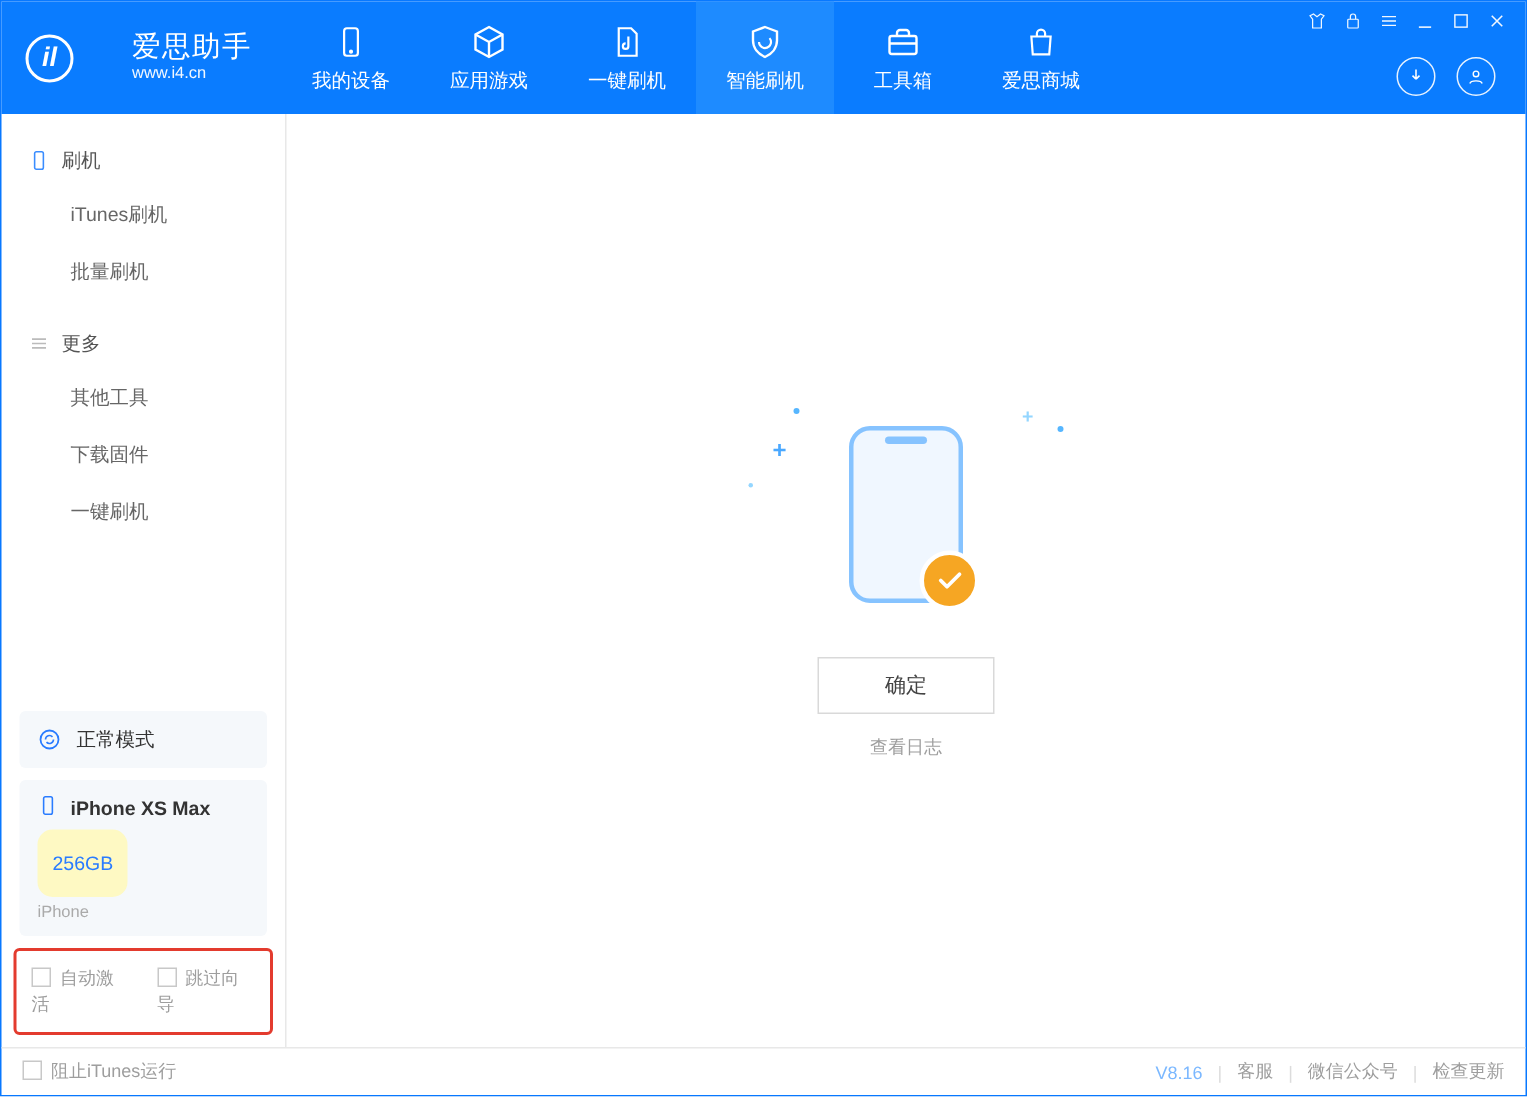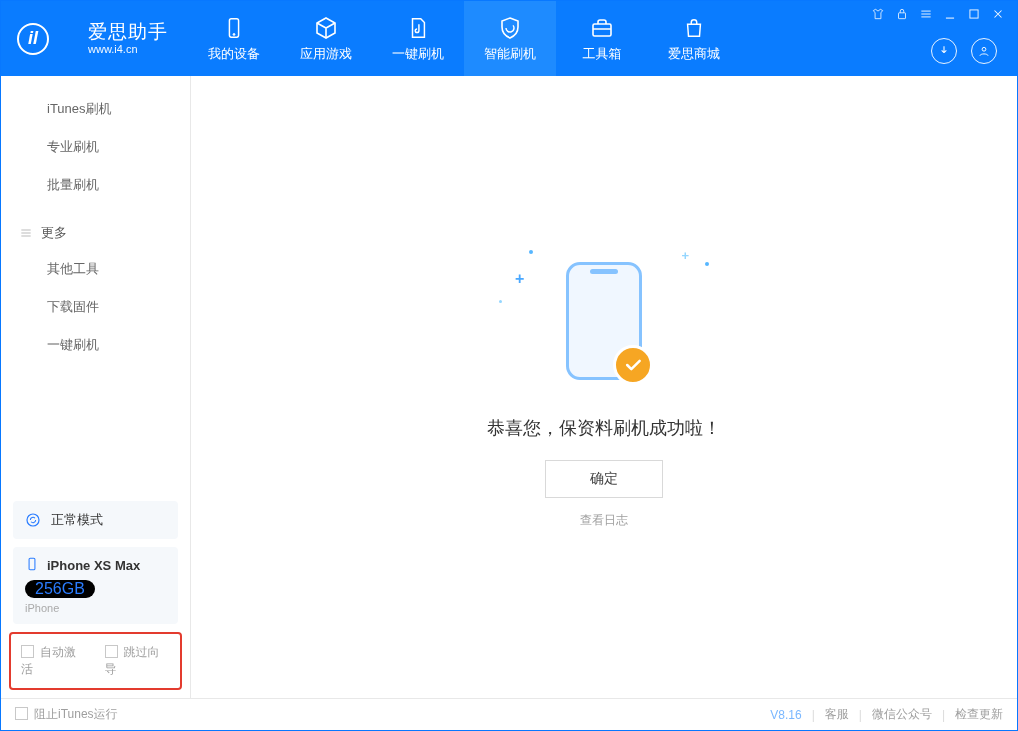--- a/index.html
+++ b/index.html
@@ -143,25 +143,25 @@
     gap: 4px;
   }
   .mode-box { flex-direction: row; align-items: center; gap: 10px; padding: 10px 12px; }
   .mode-icon {
     width: 16px; height: 16px;
     display: inline-flex; align-items:center; justify-content:center;
   }
   .device-box .dev-row { display:flex; align-items:center; gap:8px; font-weight:600; color:#333;text-align:center; }
   .device-box .badge {
     margin-top: 2px;
-    background: #000000;
+    background: #fef9c3;
     color: #2a7cff;
     border-radius: 10px;
-    padding: 0 10px;
-    font-size: 16px;
+    padding: 15px 10px;
+    font-size: 13px;
     width: fit-content;
   }
   .device-box .subtype { color:#aaa; font-size:11px; }
 
   .opts-box {
     margin: 6px 8px 8px 8px;
     border: 2px solid #e33b2e;
     border-radius: 4px;
     padding: 10px 10px;
     display: flex;
@@ -372,22 +372,29 @@
               <path d="M5 20c1-4 13-4 14 0" fill="none" stroke="#fff" stroke-width="1.6"></path>
             </svg>
           </span>
       </div>
     </div>
   </div>
 
   <div class="body">
 
     <div class="sidebar">
+      <div class="side-group-hdr">
+        <span class="sg-icon">
+          <svg viewBox="0 0 24 24" width="14" height="14">
+              <rect x="7" y="2" width="10" height="20" rx="2" fill="none" stroke="#3a8dff" stroke-width="1.8"></rect>
+            </svg>
+        </span>
+        <span>刷机</span>
+      </div>
       <div class="side-item">iTunes刷机</div>
-      <div class="side-item">专业刷机</div>
       <div class="side-item">批量刷机</div>
 
       <div class="side-group-hdr" style="margin-top:12px">
         <span class="sg-icon">
           <svg viewBox="0 0 24 24" width="14" height="14">
               <path d="M4 7h16M4 12h16M4 17h16" stroke="#bbb" stroke-width="1.8"></path>
             </svg>
         </span>
         <span>更多</span>
       </div>
@@ -433,21 +440,20 @@
         <span class="plus p2">+</span>
         <div class="phone-out">
           <div class="phone-notch"></div>
           <div class="check-badge">
             <svg viewBox="0 0 24 24" width="20" height="20">
                 <path d="M5 12l5 5L20 7" fill="none" stroke="#fff" stroke-width="3" stroke-linecap="round" stroke-linejoin="round"></path>
               </svg>
           </div>
         </div>
       </div>
-      <div class="success-text">恭喜您，保资料刷机成功啦！</div>
       <button class="ok-btn">确定</button>
       <div class="log-link">查看日志</div>
     </div>
 
   </div>
 
   <div class="footer">
     <label><span class="chk"></span><span>阻止iTunes运行</span></label>
     <span class="spacer"></span>
     <span class="ver">V8.16</span>

